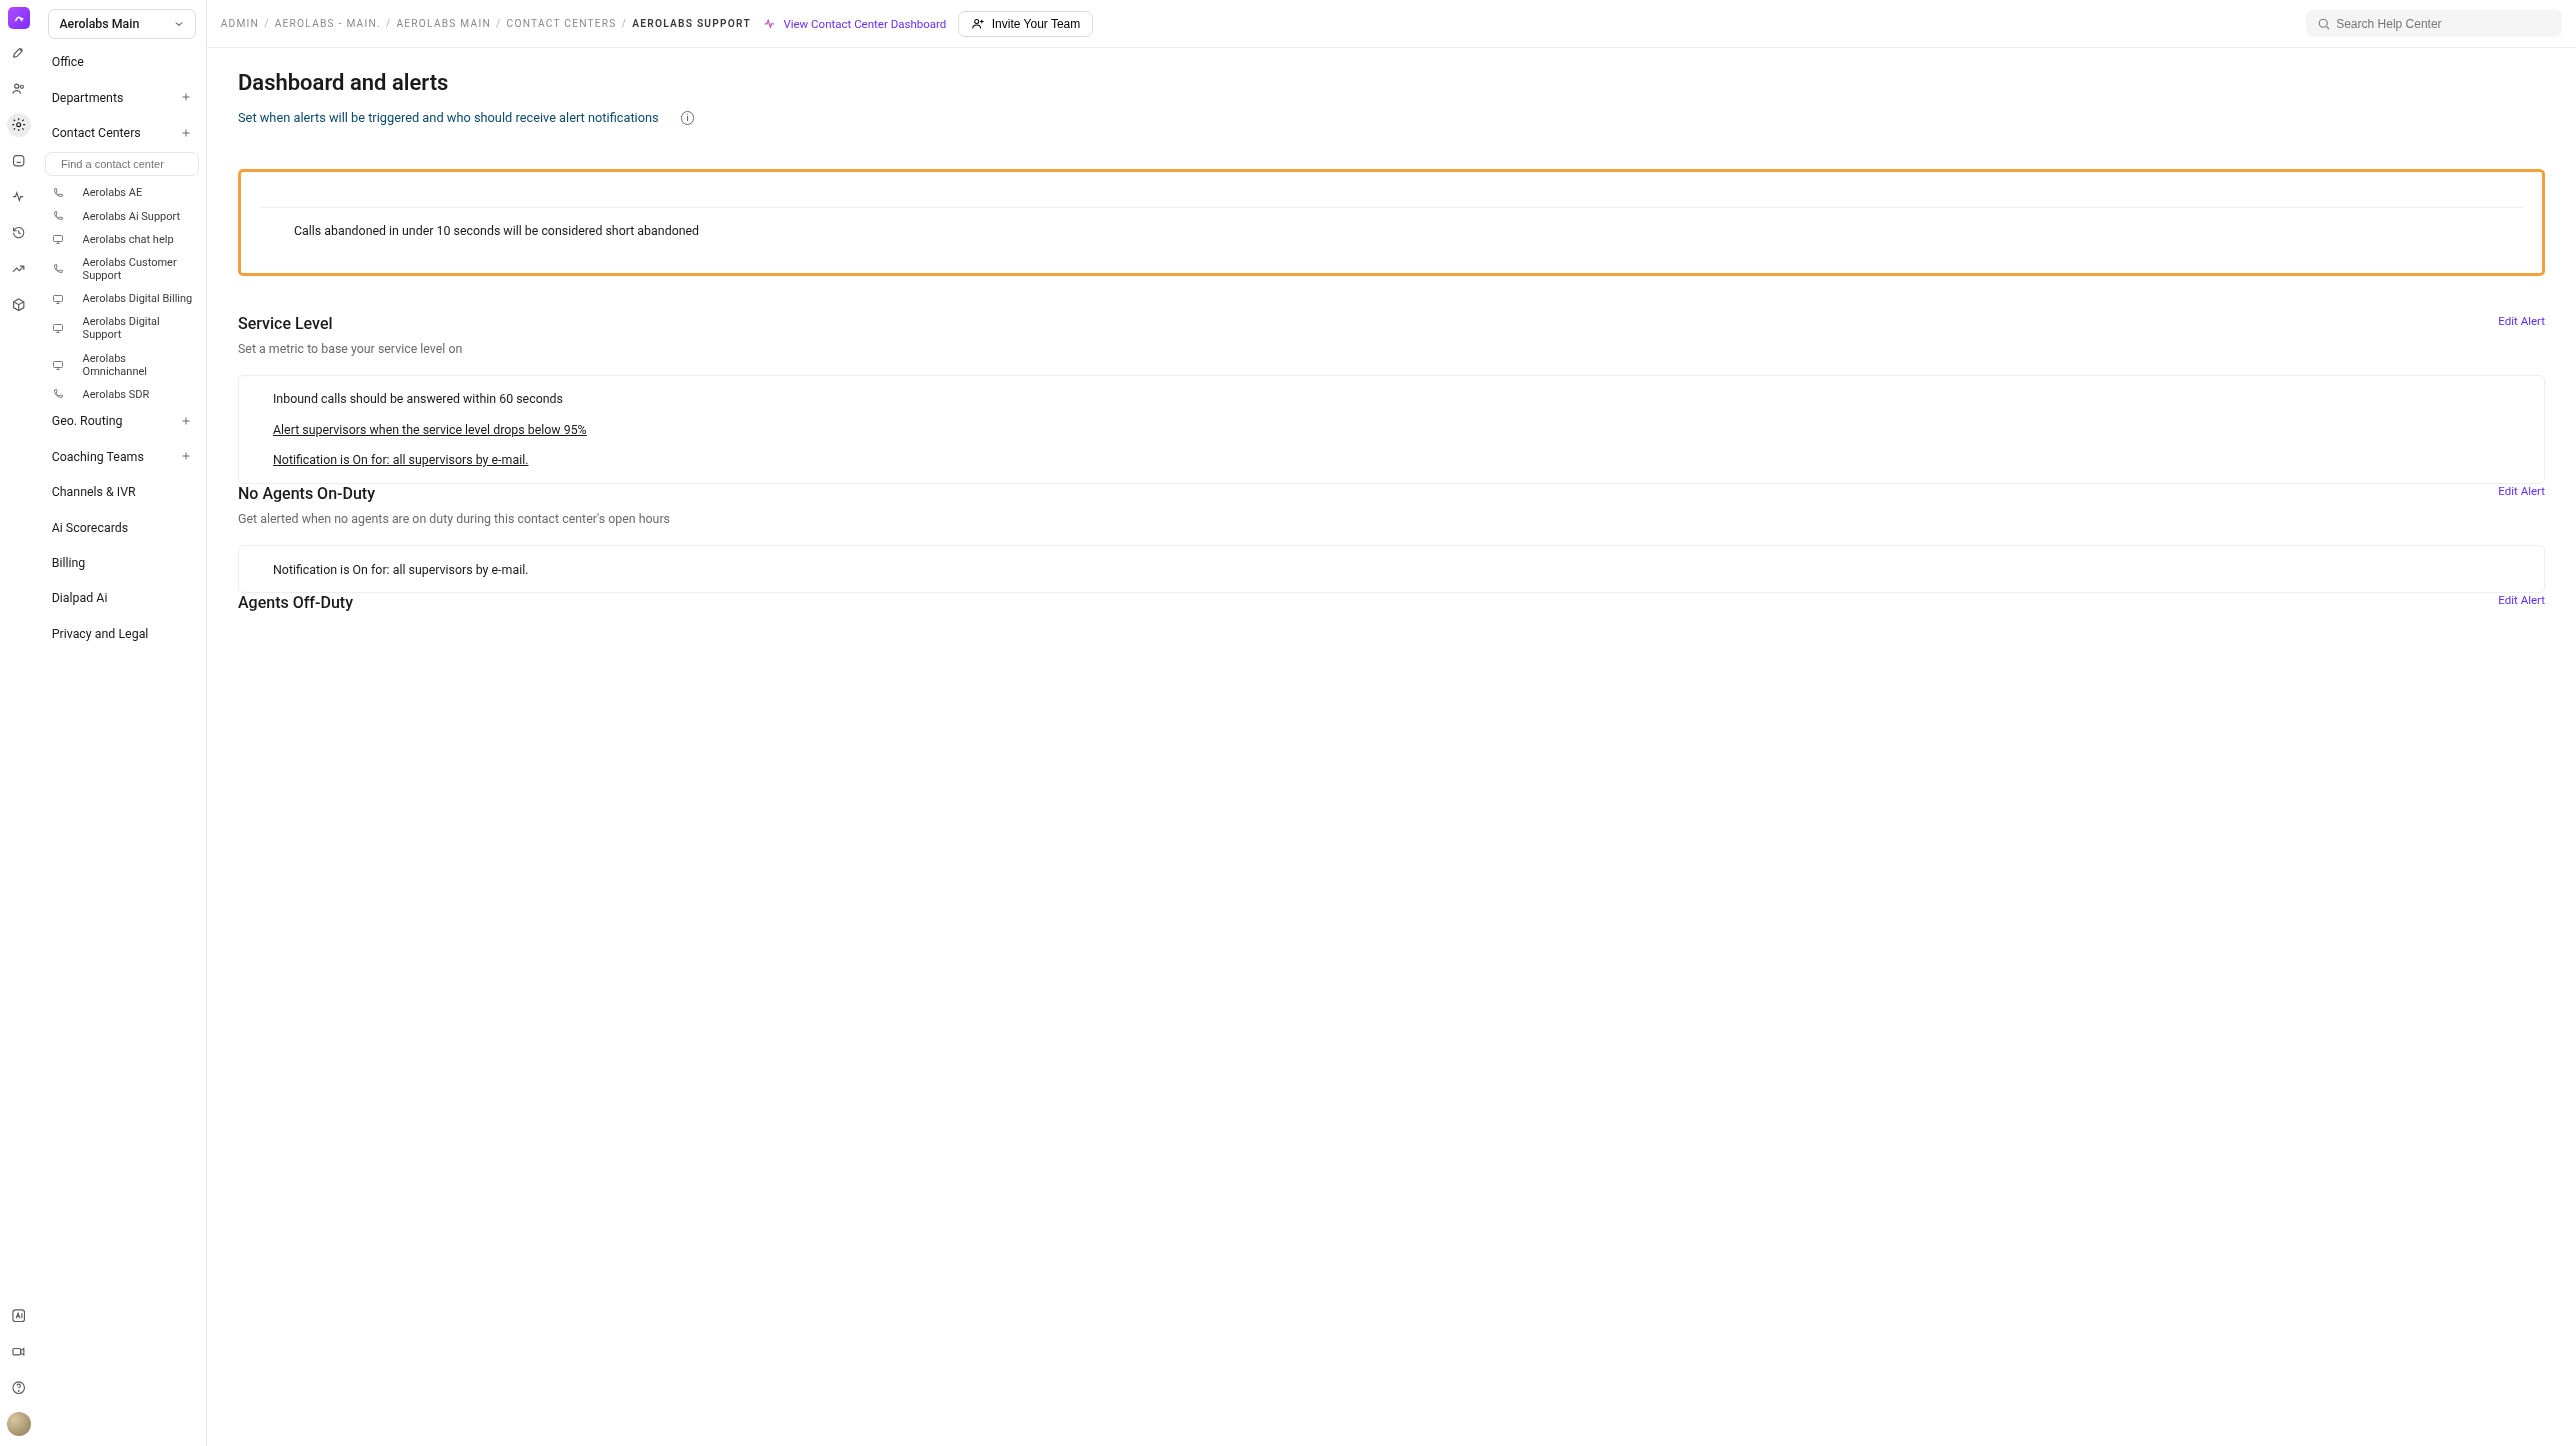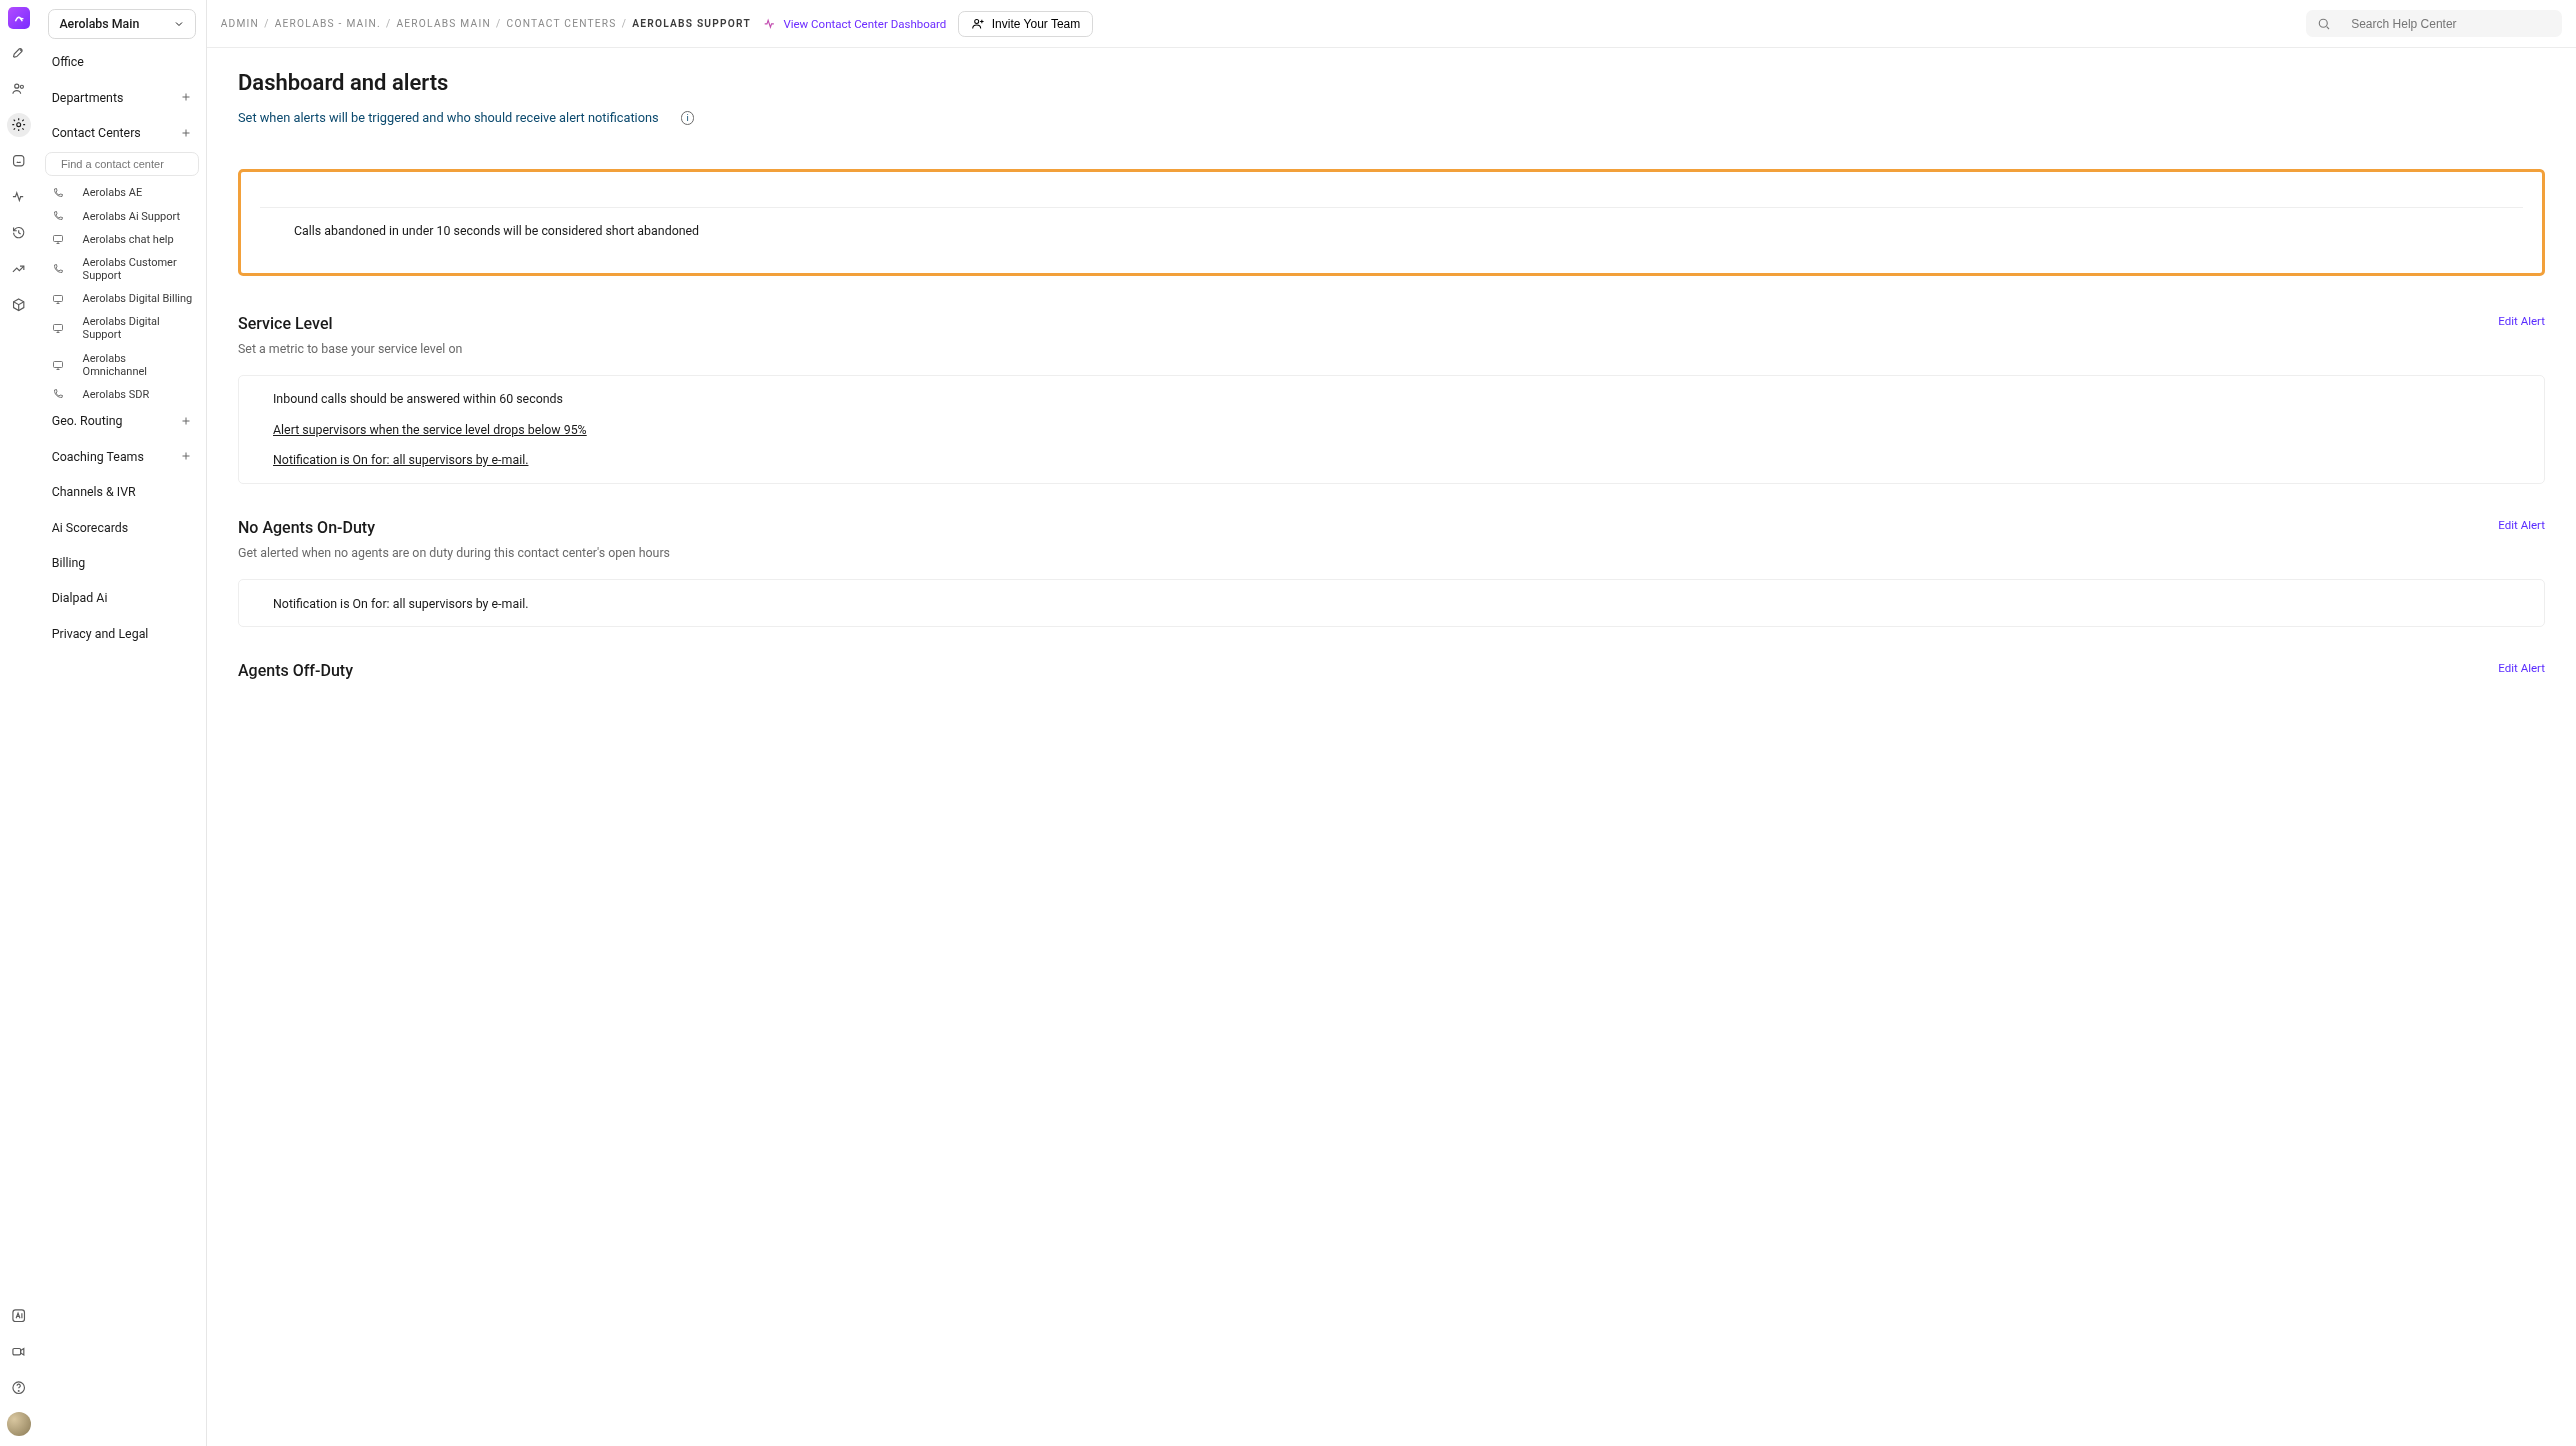--- a/index.html
+++ b/index.html
@@ -127,33 +127,32 @@
     display:flex;align-items:center;gap:6.8px;
     background:#fff;
   }
   .search-help {
     flex:1;
     max-width: 256px;
     margin-left:auto;
     background:#f5f5f5;
     border-radius:6.8px;
     padding:6.8px 10.2px;
-    display:flex;align-items:center;gap:21px;
+    display:flex;align-items:center;gap:6px;
     color:#7a7a7a;
   }
   .search-help input { border:none;outline:none;background:transparent;flex:1;font-size:12px; }
   
   .content { flex:1; overflow-y:auto; padding: 22px 31px 34px 31px; }
   .page-title { font-size:22px; font-weight:600; margin-bottom:15.4px; }
   .page-sub { display:flex;align-items:center;gap:22px; color:#0c4a6e; font-size:12.8px; margin-bottom:44px; }
   .info-ic { width:13.7px;height:13.7px;border:1.3px solid #6a6a6a;border-radius:50%;display:inline-flex;align-items:center;justify-content:center;font-size:9.4px; }
   .card {
     border-top:0.9px solid #eee;
     padding-top:19px;
-    margin-bottom:34px;
   }
   .card.highlight {
     border:3.4px solid #f2a03a;
     border-radius:5.1px;
     padding:15.4px 19px 19px 19px;
     margin-bottom:38px;
   }
   .card-head { display:flex;align-items:flex-start;justify-content:space-between; }
   .card-title { font-size:16px; font-weight:500; color:#1a1a1a; }
   .card-desc { font-size:12.4px; color:#6a6a6a; margin-top:8.5px; }

